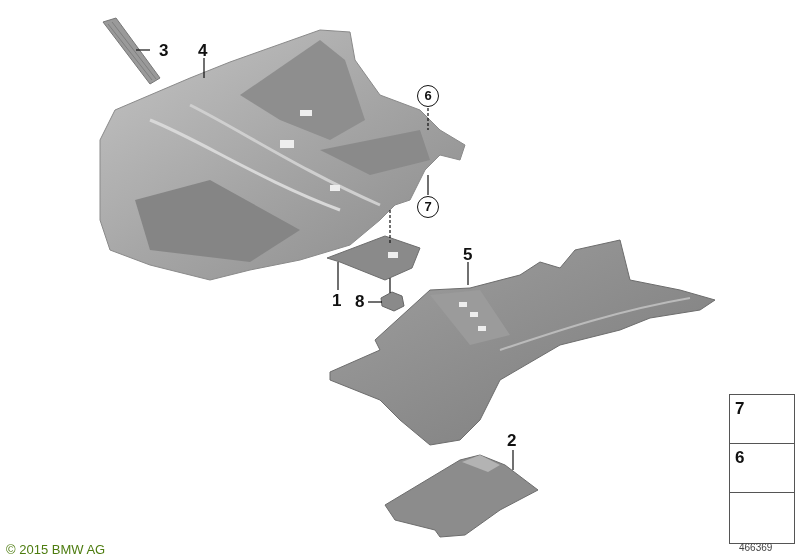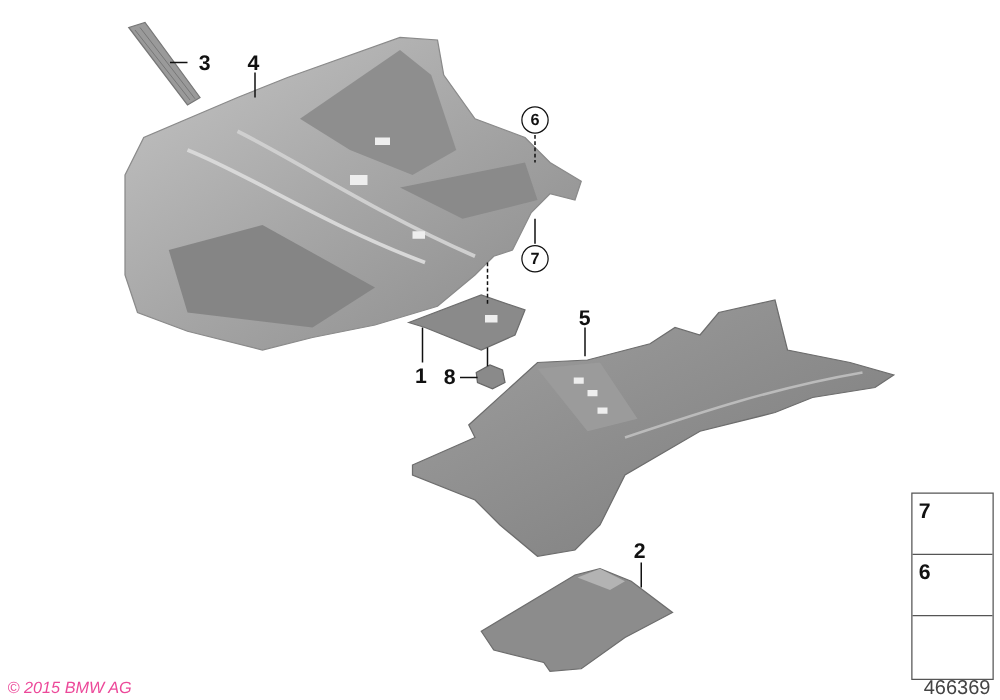--- a/index.html
+++ b/index.html
@@ -4,22 +4,22 @@
 <style>
   html, body { margin: 0; padding: 0; background: #ffffff; }
   body { width: 800px; height: 560px; position: relative; overflow: hidden; font-family: "Liberation Sans", sans-serif; }
   .canvas { position: absolute; left: 0; top: 0; width: 800px; height: 560px; }
   .callout { position: absolute; font-weight: bold; font-size: 17px; color: #111; font-family: "Liberation Sans", sans-serif; line-height: 1; }
   .circled { position: absolute; width: 20px; height: 20px; border: 1.6px solid #111; border-radius: 50%; font-weight: bold; font-size: 13px; text-align: center; line-height: 20px; color: #111; background: #fff; box-sizing: content-box; }
   .legend { position: absolute; left: 729px; top: 394px; width: 64px; border: 1px solid #555; background: #fff; }
   .legend-cell { position: relative; height: 48px; border-bottom: 1px solid #555; }
   .legend-cell:last-child { border-bottom: none; height: 50px; }
   .legend-num { position: absolute; left: 5px; top: 4px; font-weight: bold; font-size: 17px; color: #111; }
-  .footer-left { position: absolute; left: 6px; top: 542px; font-size: 13px; color: #ec4899; font-family: "Liberation Sans", sans-serif; font-style: italic; }
-  .footer-right { position: absolute; left: 739px; top: 542px; font-size: 16px; color: #444; font-family: "Liberation Sans", sans-serif; }
+  .footer-left { position: absolute; left: 6px; top: 542px; font-size: 13px; color: #4d7c0f; font-family: "Liberation Sans", sans-serif; }
+  .footer-right { position: absolute; left: 739px; top: 542px; font-size: 10px; color: #444; font-family: "Liberation Sans", sans-serif; }
 </style>
 </head>
 <body>
 
 <div class="canvas">
   <svg width="800" height="560" viewBox="0 0 800 560">
     <defs>
       <linearGradient id="g1" x1="0" y1="0" x2="1" y2="1">
         <stop offset="0" stop-color="#c4c4c4"></stop>
         <stop offset="0.5" stop-color="#a6a6a6"></stop>

